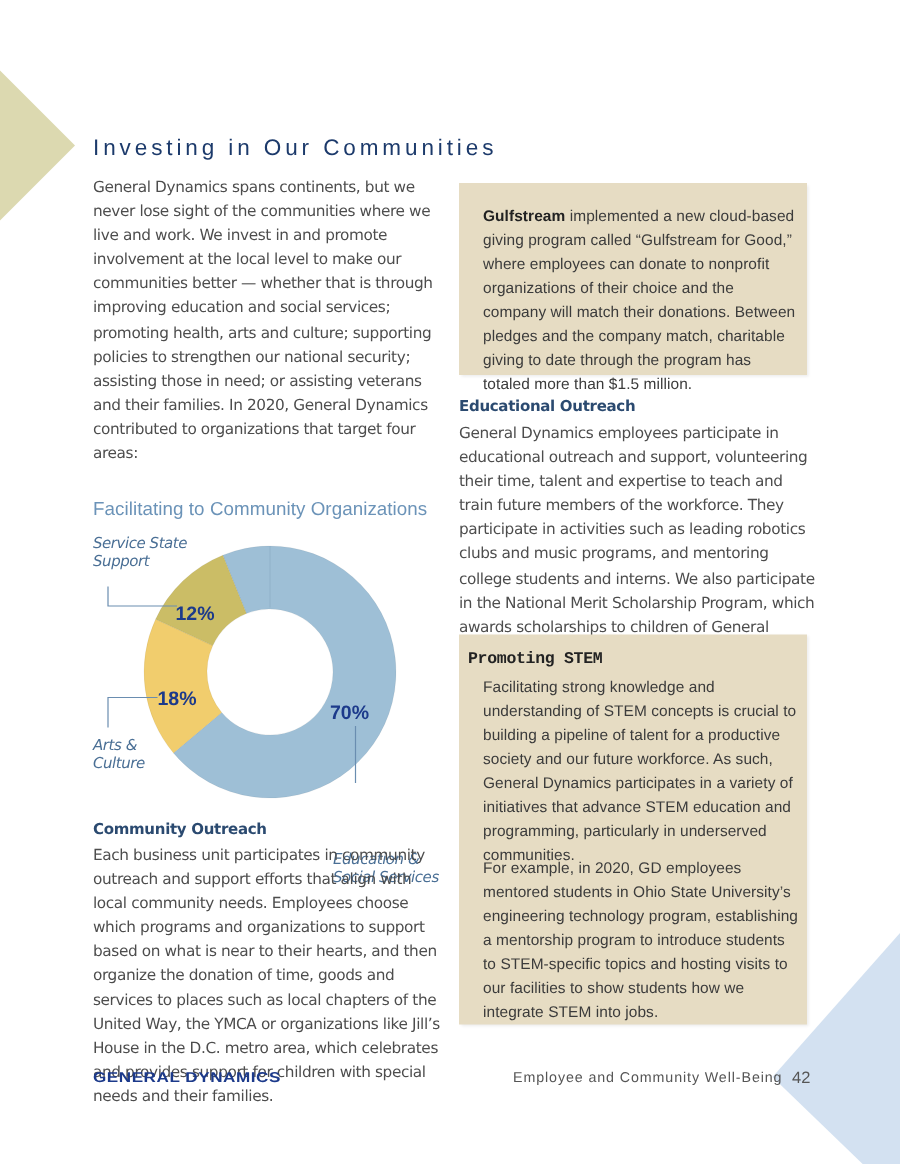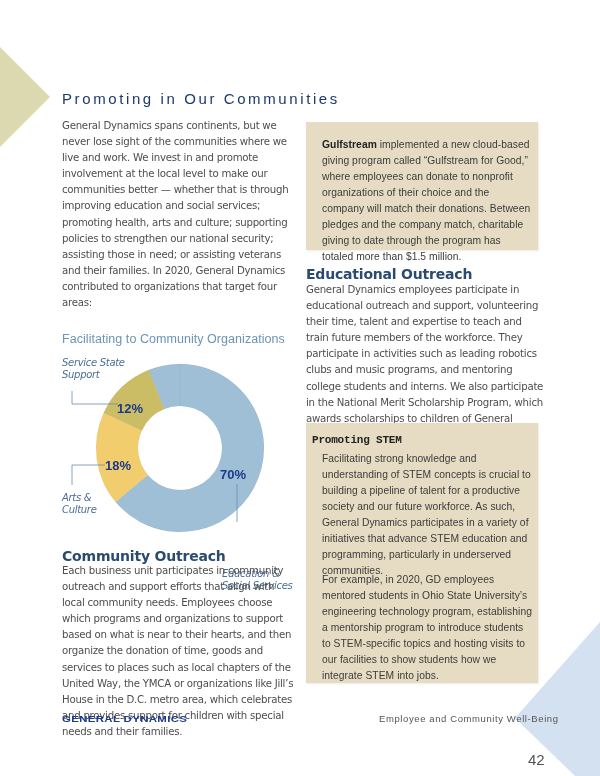--- a/index.html
+++ b/index.html
@@ -32,21 +32,21 @@
     position: absolute; left: 62px; top: 332px; margin: 0; font-size: 12.5px;
     color: #6b93b8; font-weight: normal; letter-spacing: 0.05px;
     font-family: "Liberation Sans", sans-serif;
   }
   #donut { position: absolute; left: 0; top: 350px; width: 300px; height: 200px; }
   .chart-label {
     position: absolute; font-size: 10px; font-style: italic; color: #4a6f95; line-height: 12px;
     font-family: "DejaVu Sans", sans-serif; letter-spacing: -0.3px;
   }
   .sub-head {
-    position: absolute; margin: 0; font-size: 14px; font-weight: bold; color: #2b4a70;
+    position: absolute; margin: 0; font-size: 10px; font-weight: bold; color: #2b4a70;
     font-family: "DejaVu Sans", sans-serif; letter-spacing: -0.2px;
   }
   #outreach-text { left: 62px; top: 563px; width: 236px; }
   .box {
     position: absolute; background: #e6dcc3;
     box-shadow: 1px 1px 2px rgba(0,0,0,0.08);
   }
   #gulf-box { left: 306px; top: 122px; width: 232px; height: 128px; }
   #stem-box { left: 306px; top: 423px; width: 232px; height: 260px; }
   .box-text {
@@ -60,36 +60,36 @@
   #stem-text2 { left: 322px; top: 572px; width: 210px; }
   #edu-head { left: 306px; top: 266px; }
   #edu-text { left: 306px; top: 282px; width: 240px; }
   .footer-logo {
     position: absolute; left: 62px; top: 713px; font-family: "Liberation Sans", sans-serif;
     font-weight: bold; font-size: 9.5px; color: #1c3a8b; letter-spacing: 0.3px;
     transform: scaleX(1.2); transform-origin: left center;
   }
   .footer-section {
     position: absolute; left: 342px; top: 713px; font-size: 9.5px; color: #555;
-    letter-spacing: 0.6px; font-family: "Liberation Sans", sans-serif; margin-left: 37px;
+    letter-spacing: 0.6px; font-family: "Liberation Sans", sans-serif;
   }
   .footer-page {
-    position: absolute; left: 528px; top: 751px; font-size: 15px; color: #555;
+    position: absolute; left: 528px; top: 713px; font-size: 11px; color: #555;
     font-family: "Liberation Sans", sans-serif;
   }
 </style>
 </head>
 <body>
 
 <svg id="tri-left" class="deco" viewBox="0 0 600 776">
   <polygon points="0,47 50,97 0,147" fill="#dcd9b0"></polygon>
   <polygon points="600,622 515,718 600,800" fill="#d3e1f1"></polygon>
 </svg>
 
-<h1 class="title">Promoting in Our Communities</h1>
+<h1 class="title">Investing in Our Communities</h1>
 
 <p class="body-text" id="intro" style="margin:0;">General Dynamics spans continents, but we never lose sight of the communities where we live and work. We invest in and promote involvement at the local level to make our communities better — whether that is through improving education and social services; promoting health, arts and culture; supporting policies to strengthen our national security; assisting those in need; or assisting veterans and their families. In 2020, General Dynamics contributed to organizations that target four areas:</p>
 
 <ul class="areas">
 </ul>
 
 <h2 class="chart-title">Facilitating to Community Organizations</h2>
 
 <svg id="donut" viewBox="0 350 300 200">
   <g id="slices">

